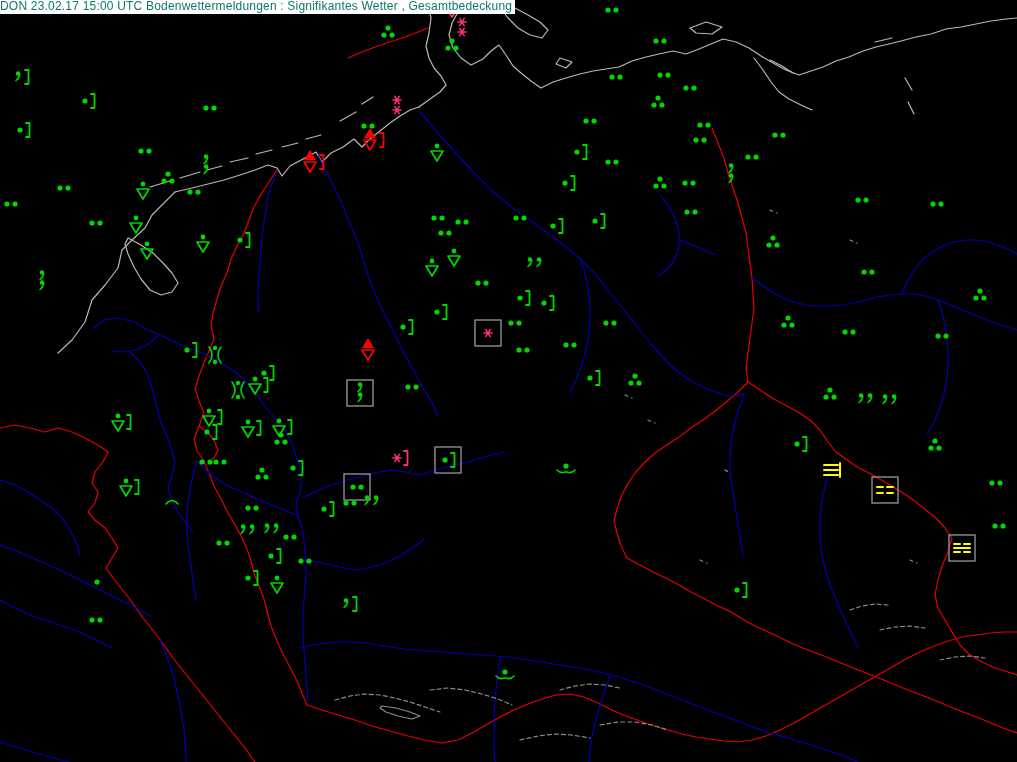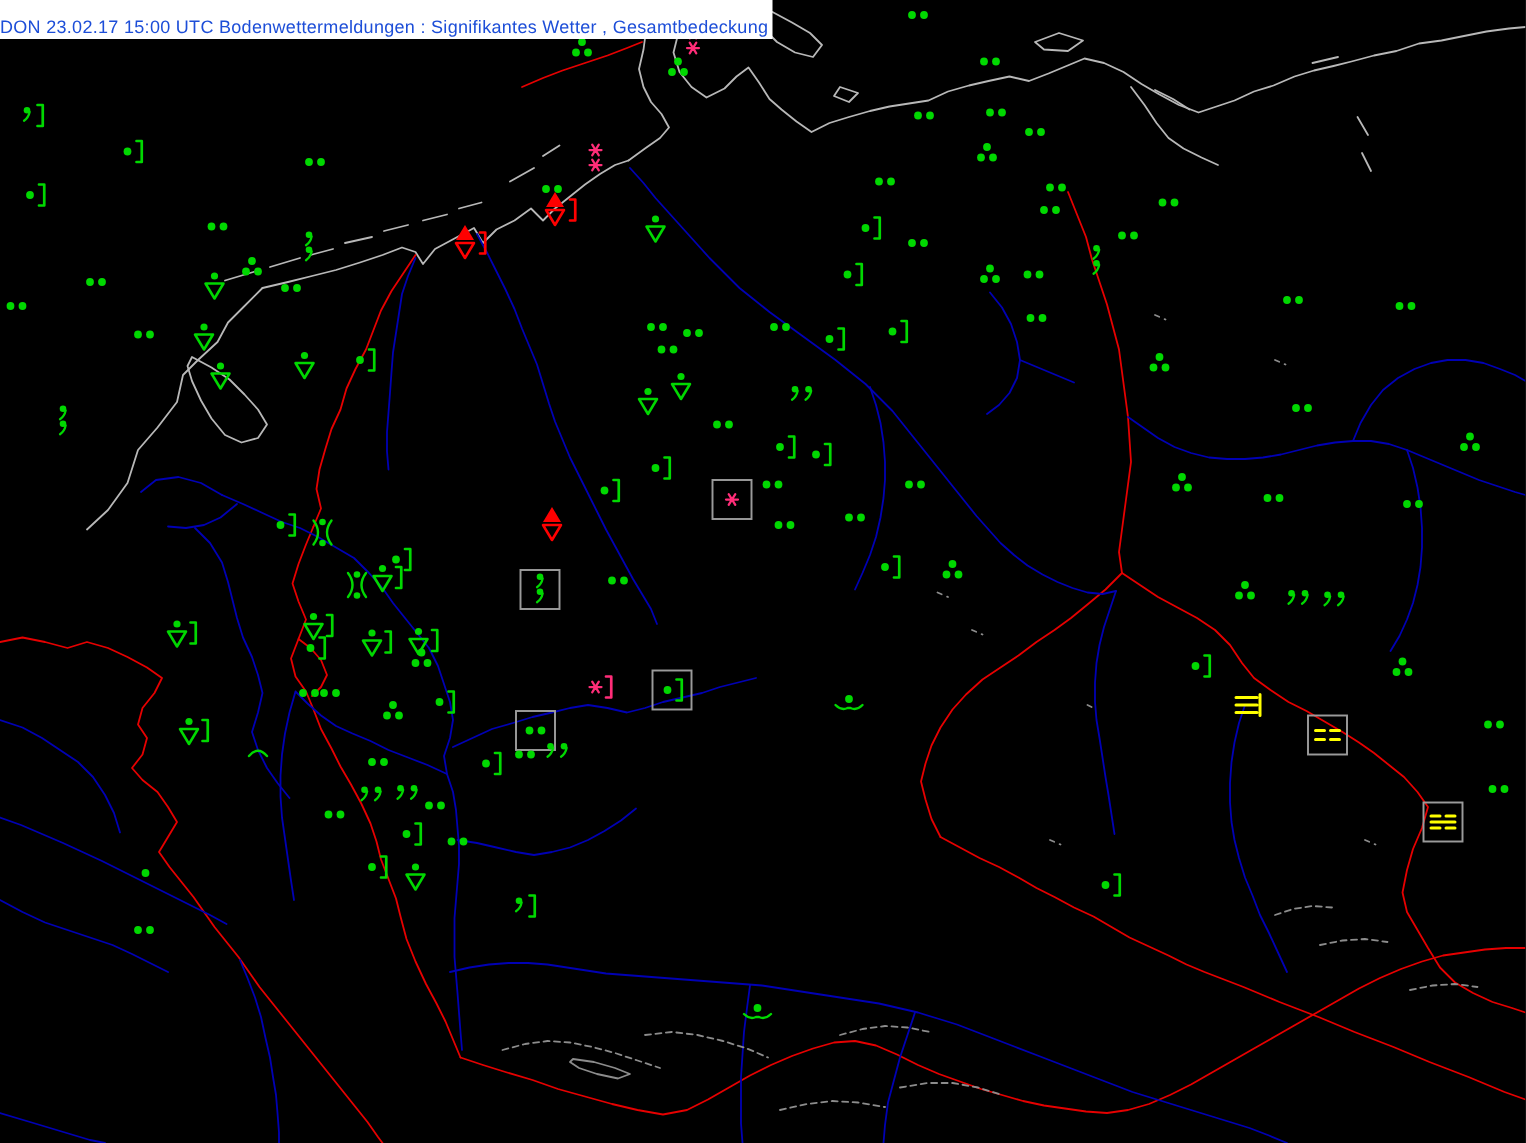--- a/index.html
+++ b/index.html
@@ -5,23 +5,23 @@
   html,body{margin:0;padding:0;background:#222;}
   .screen{
     position:relative;
     width:1017px;height:762px;
     background:#000;
     overflow:hidden;
     font-family:"Liberation Sans",sans-serif;
   }
   .titlebar{
     position:absolute;top:0;left:0;
-    background:#fff;color:#1d4ed8;
+    background:#fff;color:#0f766e;
     font-size:12px;line-height:13px;height:13px;
-    padding:12px 3px 1px 0;
+    padding:0 3px 1px 0;
     white-space:nowrap;
     letter-spacing:0.2px;
   }
   svg{position:absolute;top:0;left:0;}
 </style>
 </head>
 <body>
 
 <div class="screen">
   <svg id="map-svg" width="1017" height="762" viewBox="0 0 1017 762">

